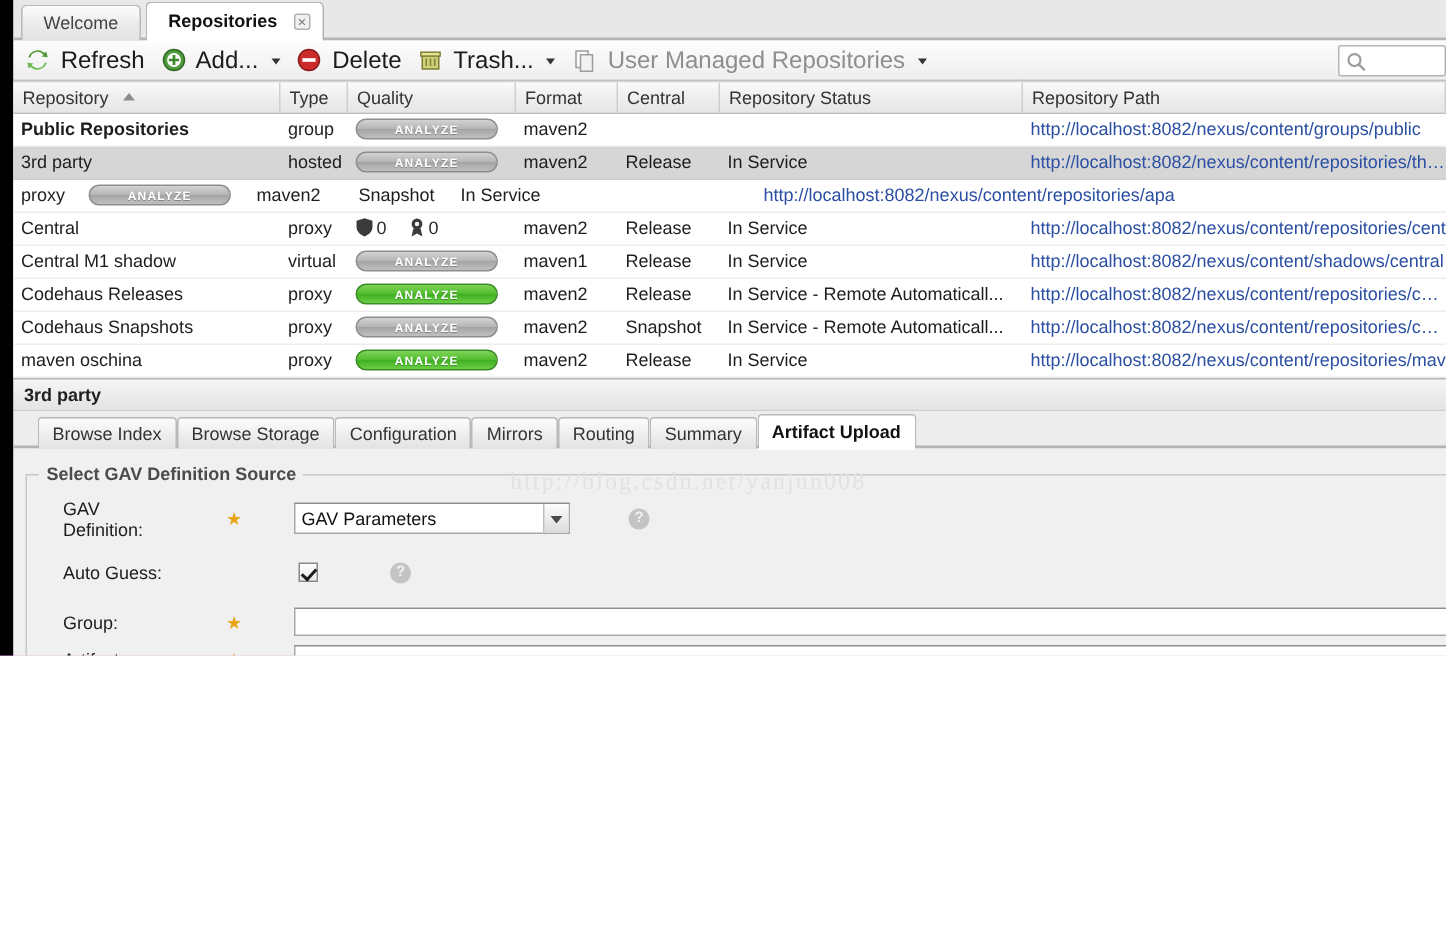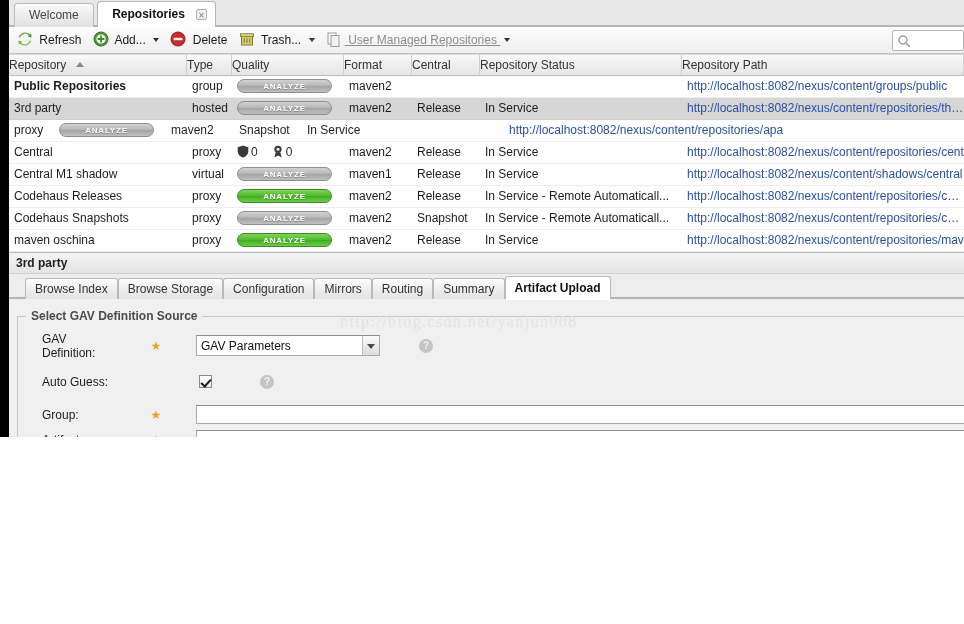--- a/index.html
+++ b/index.html
@@ -97,41 +97,41 @@
     background: linear-gradient(to bottom,#fdfdfd 0%, #eeeeee 100%);
     border-bottom: 1px solid #c3c3c3;
     padding-left: 6px;
     white-space: nowrap;
   }
   .tbtn {
     display: inline-block;
     height: 25px;
     line-height: 25px;
     padding: 0 6px 0 2px;
-    font-size: 12px;
+    font-size: 16px;
     color: #1b1b1b;
     cursor: pointer;
     vertical-align: top;
     margin-top: 1px;
   }
   .tbtn .ico {
     display: inline-block;
     width: 16px; height: 16px;
     vertical-align: -3px;
     margin-right: 3px;
   }
   .tbtn .caret {
     display: inline-block;
     margin-left: 4px;
     border-left: 3.5px solid transparent;
     border-right: 3.5px solid transparent;
     border-top: 4px solid #333;
     vertical-align: 2px;
   }
-  .tbtn.disabled { color: #8e8e8e; text-decoration: underline; }
+  .tbtn.disabled { color: #8e8e8e; }
 
   .searchbox {
     position: absolute;
     right: 0px; top: 3px;
     width: 72px; height: 21px;
     border: 1px solid #b5b5b5;
     background: #ffffff;
     border-radius: 2px;
   }
   .searchbox .mag {
@@ -152,20 +152,21 @@
   .grid-head {
     display: flex;
     height: 22px;
     background: linear-gradient(to bottom,#fbfbfb 0%, #eeeeee 48%, #e6e6e6 100%);
     border-bottom: 1px solid #bdbdbd;
     border-top: 1px solid #d8d8d8;
   }
   .gh {
     position: relative;
     line-height: 21px;
+    padding-left: 6px;
     font-size: 12px;
     color: #333;
     border-right: 1px solid #cfcfcf;
     overflow: hidden;
     white-space: nowrap;
     cursor: pointer;
   }
   .gh .sortarrow {
     display: inline-block;
     margin-left: 6px;

